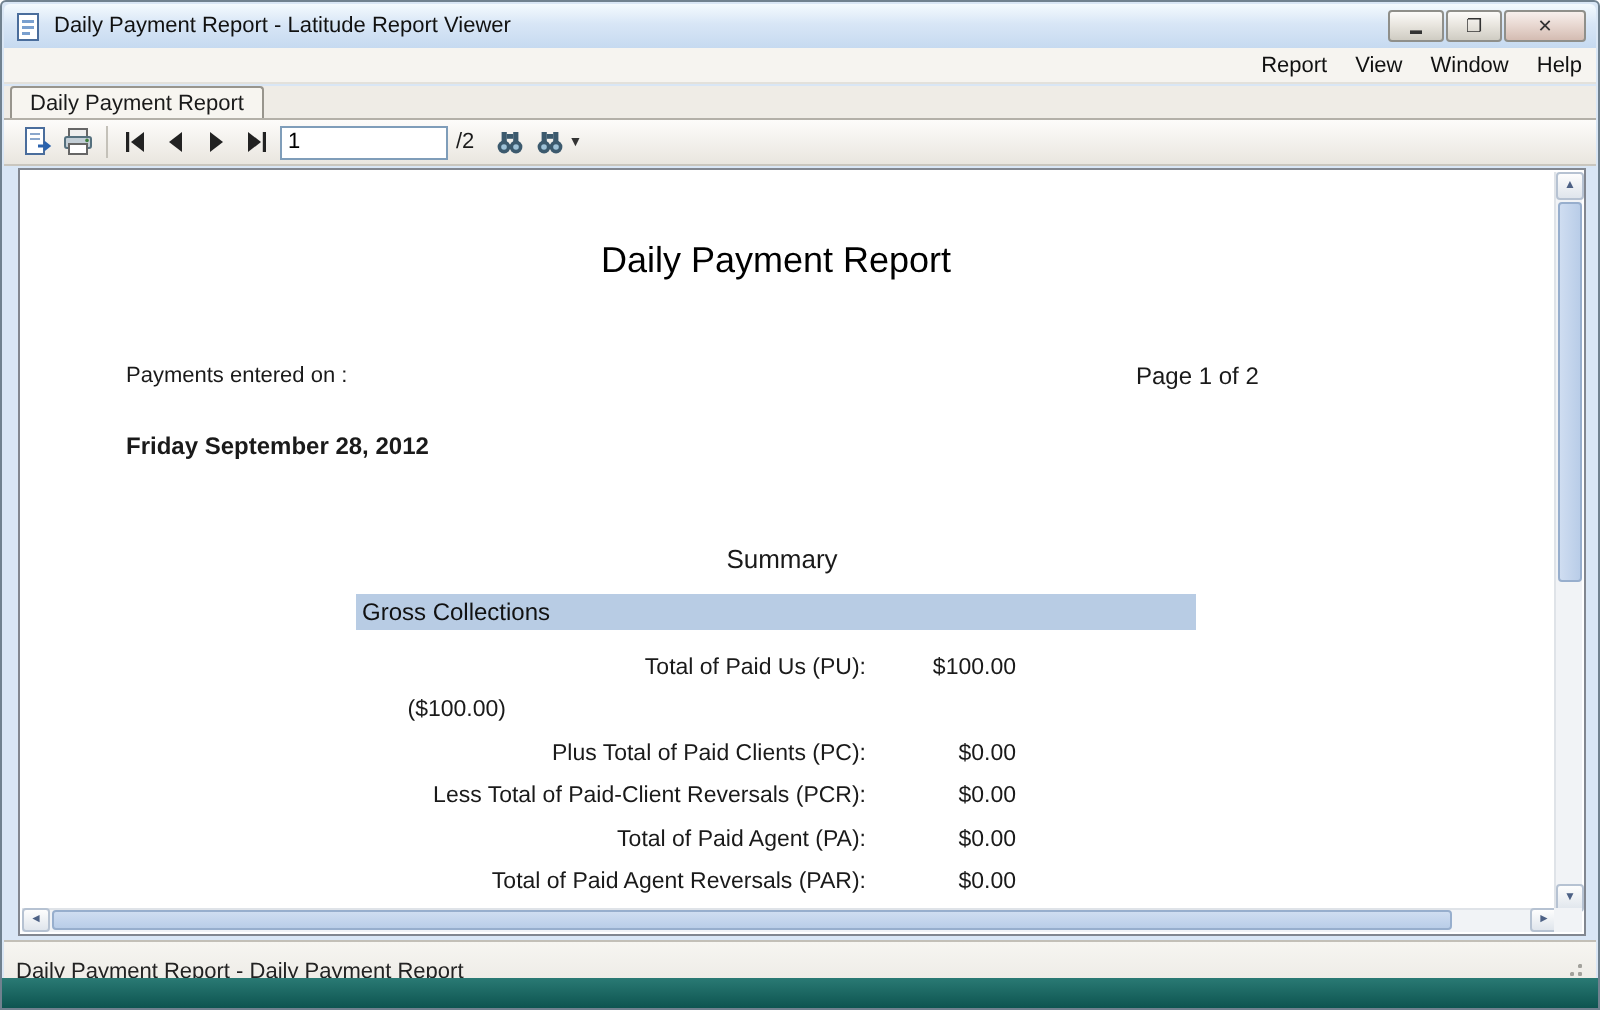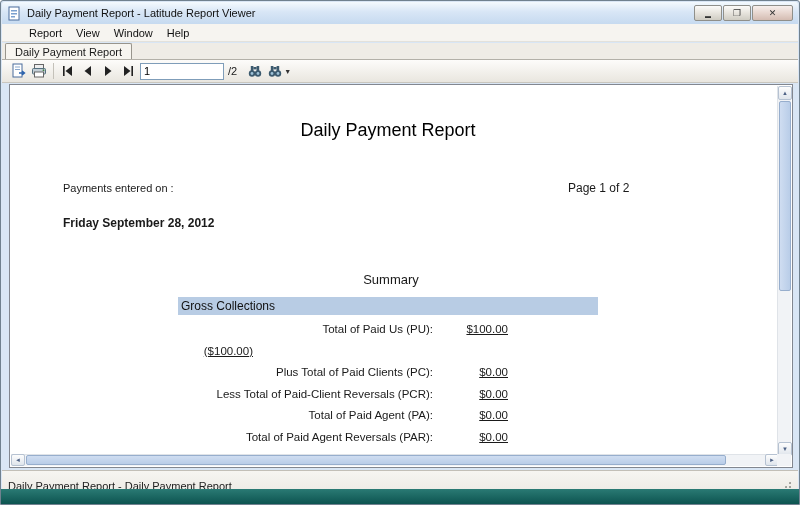--- a/index.html
+++ b/index.html
@@ -17,21 +17,21 @@
   .winbtn { height: 16px; margin-left: 1px; border: 1px solid #8f8f8a; border-radius: 2px;
     background: linear-gradient(#fcfbf9, #e7e4dd 50%, #cfccc3);
     display: flex; align-items: center; justify-content: center;
     font-size: 9px; line-height: 1; color: #333; cursor: default; }
   .winbtn.min, .winbtn.max { width: 28px; }
   .winbtn.close { width: 41px; background: linear-gradient(#f7efec, #e7d6cf 50%, #d4bcb2); }
 
   
   .menubar { position: absolute; top: 23px; left: 1px; right: 1px; height: 18px;
     background: #f6f4f0; display: flex; align-items: center; padding-left: 20px;
-    border-bottom: 1px solid #e3e1db; }
+    border-bottom: 1px solid #e3e1db; justify-content: flex-end; }
   .menu-item { padding: 2px 7px; color: #111; }
 
   
   .tabrow { position: absolute; top: 42px; left: 1px; right: 1px; height: 16px; background: #efece6; }
   .tab { position: absolute; left: 3px; bottom: 0; height: 16px; padding: 2px 9px 0 9px;
     background: #f7f5f0; border: 1px solid #98958d; border-bottom: none;
     border-radius: 2px 2px 0 0; font-size: 11px; }
 
   
   .toolbar { position: absolute; top: 58px; left: 1px; right: 1px; height: 24px;
@@ -56,23 +56,23 @@
     font-size: 18px; color: #000; }
   .rpt-entered-label { position: absolute; top: 96px; left: 52px; font-size: 11px; }
   .rpt-pageinfo { position: absolute; top: 95px; left: 557px; font-size: 12px; }
   .rpt-date { position: absolute; top: 130px; left: 52px; font-size: 12px; font-weight: bold; }
   .rpt-summary { position: absolute; top: 186px; left: 0; width: 760px; text-align: center; font-size: 13px; }
 
   .rpt-table { position: absolute; top: 211px; left: 167px; width: 420px; }
   .rpt-section-header { height: 18px; background: #b8cce4; font-size: 12px; font-weight: normal;
     color: #111; display: flex; align-items: center; padding-left: 3px; }
   .rpt-rows { padding-top: 8px; }
-  .rpt-row { height: 21.5px; display: flex; font-size: 11.5px; }
+  .rpt-row { height: 21.5px; display: flex; align-items: center; font-size: 11.5px; }
   .rpt-row .lbl { width: 255px; text-align: right; }
-  .rpt-row .val { width: 75px; text-align: right; text-decoration: underline; }
+  .rpt-row .val { width: 75px; text-align: right; }
 
   
   .vscroll { position: absolute; top: 1px; right: 1px; width: 14px; height: 370px;
     background: #f1f3f6; border-left: 1px solid #dfe3e8; }
   .hscroll { position: absolute; bottom: 1px; left: 1px; width: 768px; height: 12px;
     background: #f1f3f6; border-top: 1px solid #dfe3e8; }
   .scroll-corner { position: absolute; right: 1px; bottom: 1px; width: 14px; height: 12px; background: #f1f3f6; }
   .sb-btn { position: absolute; background: linear-gradient(#fdfdfd, #dfe5ec); border: 1px solid #b6c2d2;
     border-radius: 2px; display: flex; align-items: center; justify-content: center;
     font-size: 6px; color: #4d6185; }

